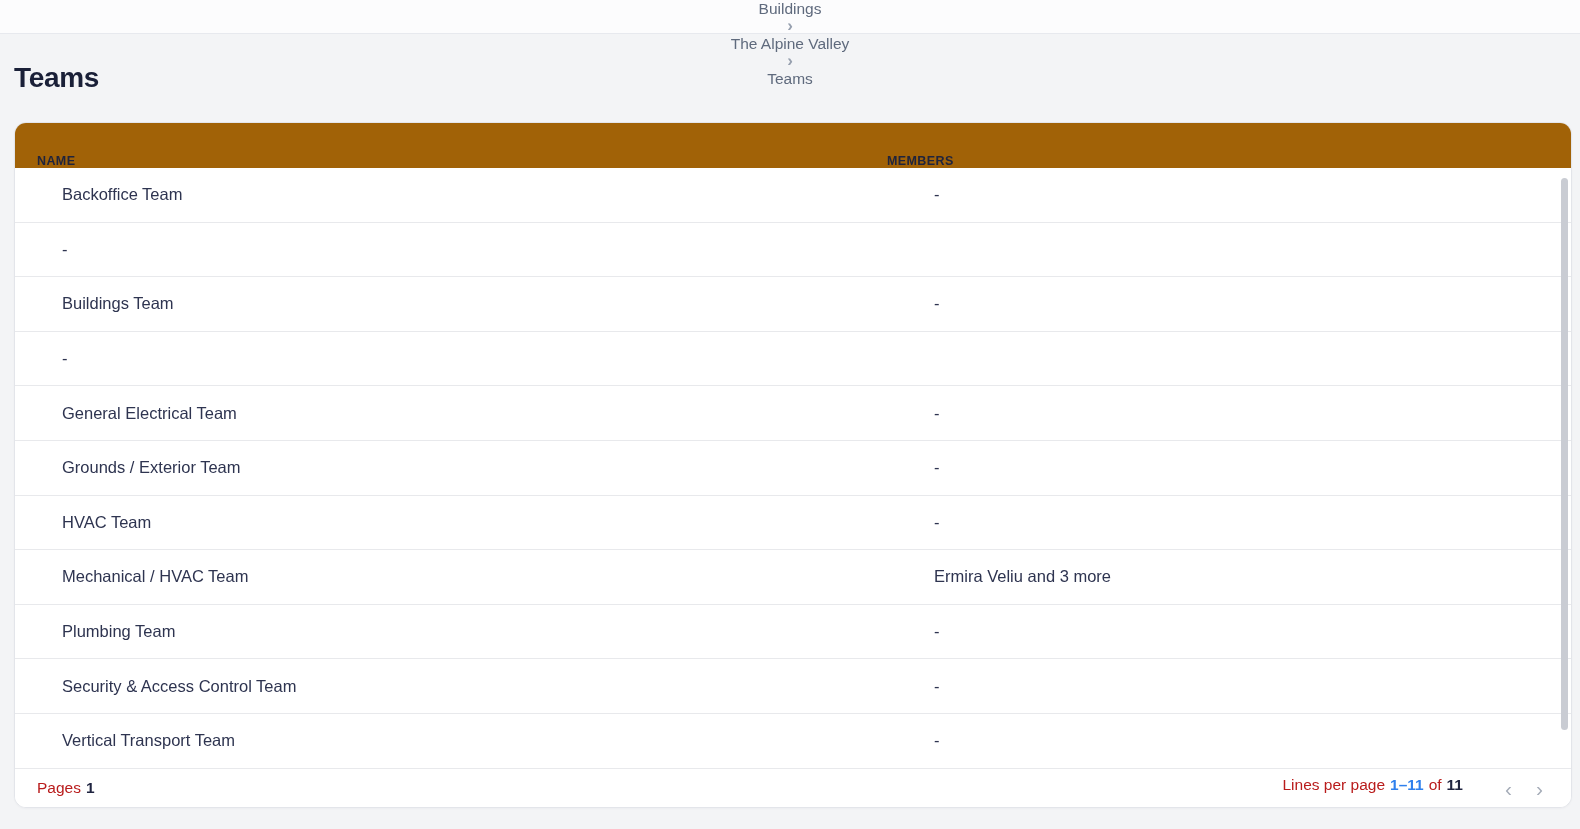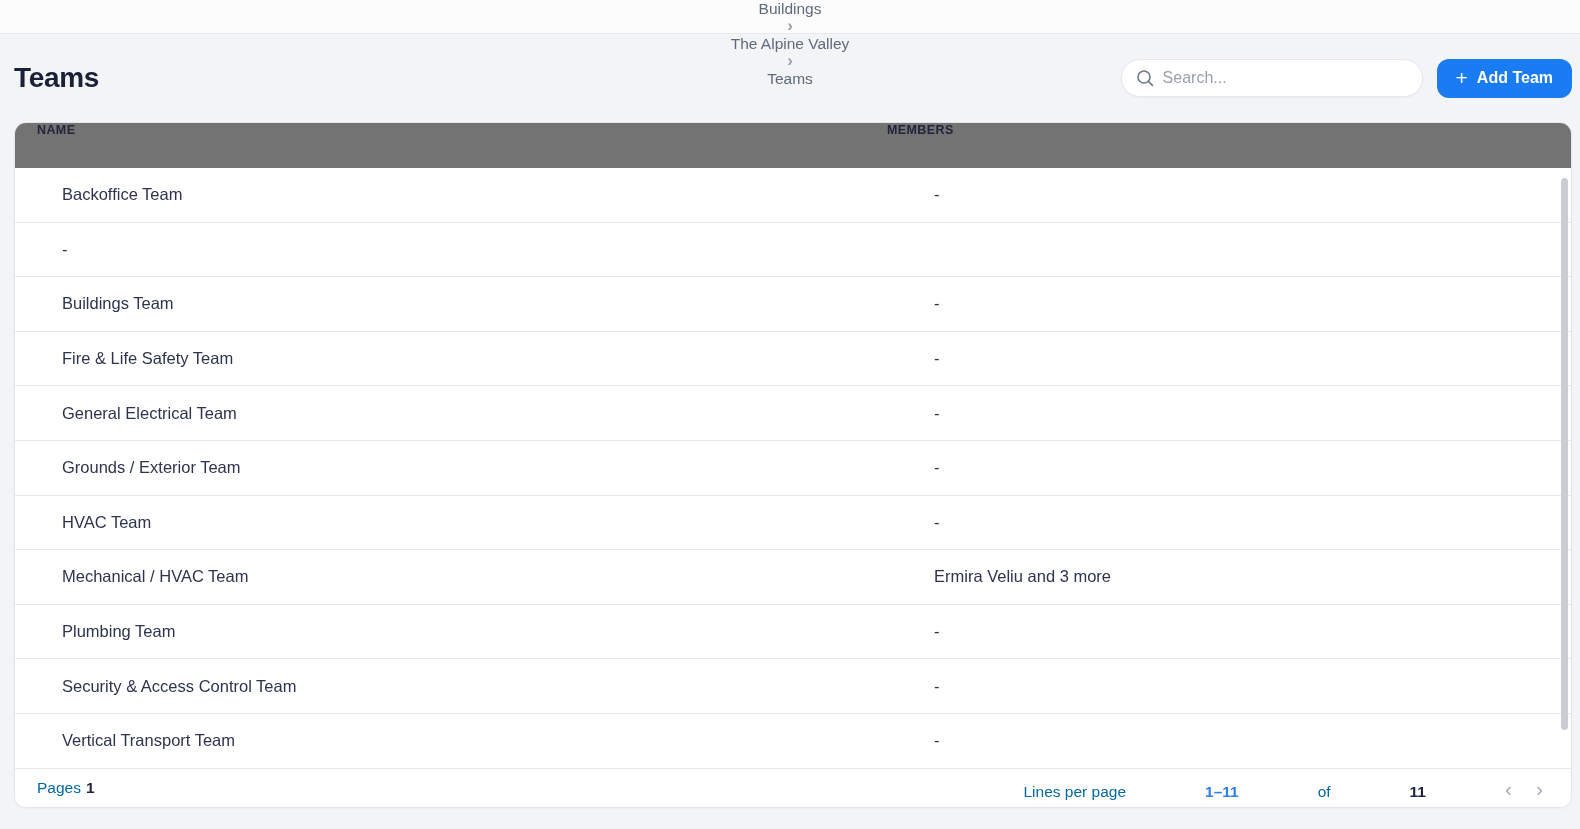--- a/index.html
+++ b/index.html
@@ -101,23 +101,23 @@
   .card {
     margin: 0 8px 0 14px;
     background: #ffffff;
     border: 1px solid #e3e5ea;
     border-radius: 12px;
     overflow: hidden;
     box-shadow: 0 1px 2px rgba(20,30,60,0.03);
   }
   .thead {
     height: 45px;
-    background: #737373;
-    display: flex;
-    align-items: flex-start;
+    background: #a16207;
+    display: flex;
+    align-items: flex-end;
   }
   .th {
     font-size: 12.5px;
     font-weight: 700;
     letter-spacing: 0.4px;
     color: #20243c;
     text-transform: uppercase;
   }
   .col-name { width: 872px; padding-left: 22px; flex: none; }
   .col-members { flex: 1; }
@@ -155,25 +155,25 @@
   
   .tfoot {
     height: 39px;
     border-top: 1px solid #e8e9ec;
     display: flex;
     align-items: center;
     padding: 0 16px 0 22px;
     background: #ffffff;
     font-size: 15.5px;
   }
-  .muted { color: #0369a1; }
+  .muted { color: #b91c1c; }
   .b-dark { color: #1f2440; font-weight: 700; }
   .b-blue { color: #2f80ed; font-weight: 700; }
   .tfoot .gap { display: inline-block; width: 5px; }
-  .pager { margin-left: auto; display: flex; align-items: flex-end; gap: 37px; }
+  .pager { margin-left: auto; display: flex; align-items: flex-start; }
   .pager-chevrons { display: flex; align-items: center; margin-left: 30px; }
   .chev {
     color: #a5acb8;
     font-size: 21px;
     line-height: 1;
     padding: 2px 12px;
     cursor: pointer;
     user-select: none;
   }
 </style>
@@ -183,33 +183,20 @@
 <div class="topbar">
   <span class="crumb">Buildings</span>
   <span class="crumb-sep">›</span>
   <span class="crumb">The Alpine Valley</span>
   <span class="crumb-sep">›</span>
   <span class="crumb">Teams</span>
 </div>
 
 <div class="title-row">
   <div class="page-title">Teams</div>
-  <div class="title-actions">
-    <div class="search-pill">
-      <svg width="18" height="18" viewBox="0 0 18 18" fill="none">
-        <circle cx="8" cy="8" r="6" stroke="#6f7888" stroke-width="1.6"></circle>
-        <line x1="12.6" y1="12.6" x2="16.4" y2="16.4" stroke="#6f7888" stroke-width="1.6" stroke-linecap="round"></line>
-      </svg>
-      <input type="text" placeholder="Search..." style="">
-    </div>
-    <button class="add-btn">
-      <span class="plus">+</span>
-      <span>Add Team</span>
-    </button>
-  </div>
 </div>
 
 <div class="card">
   <div class="thead">
     <div class="th col-name">NAME</div>
     <div class="th col-members">MEMBERS</div>
   </div>
 
   <div class="tbody">
 
@@ -221,21 +208,20 @@
   <div class="trow">
     <div class="td col-members">-</div>
   </div>
 
   <div class="trow">
     <div class="td col-name">Buildings Team</div>
     <div class="td col-members">-</div>
   </div>
 
   <div class="trow">
-    <div class="td col-name">Fire &amp; Life Safety Team</div>
     <div class="td col-members">-</div>
   </div>
 
   <div class="trow">
     <div class="td col-name">General Electrical Team</div>
     <div class="td col-members">-</div>
   </div>
 
   <div class="trow">
     <div class="td col-name">Grounds / Exterior Team</div>

